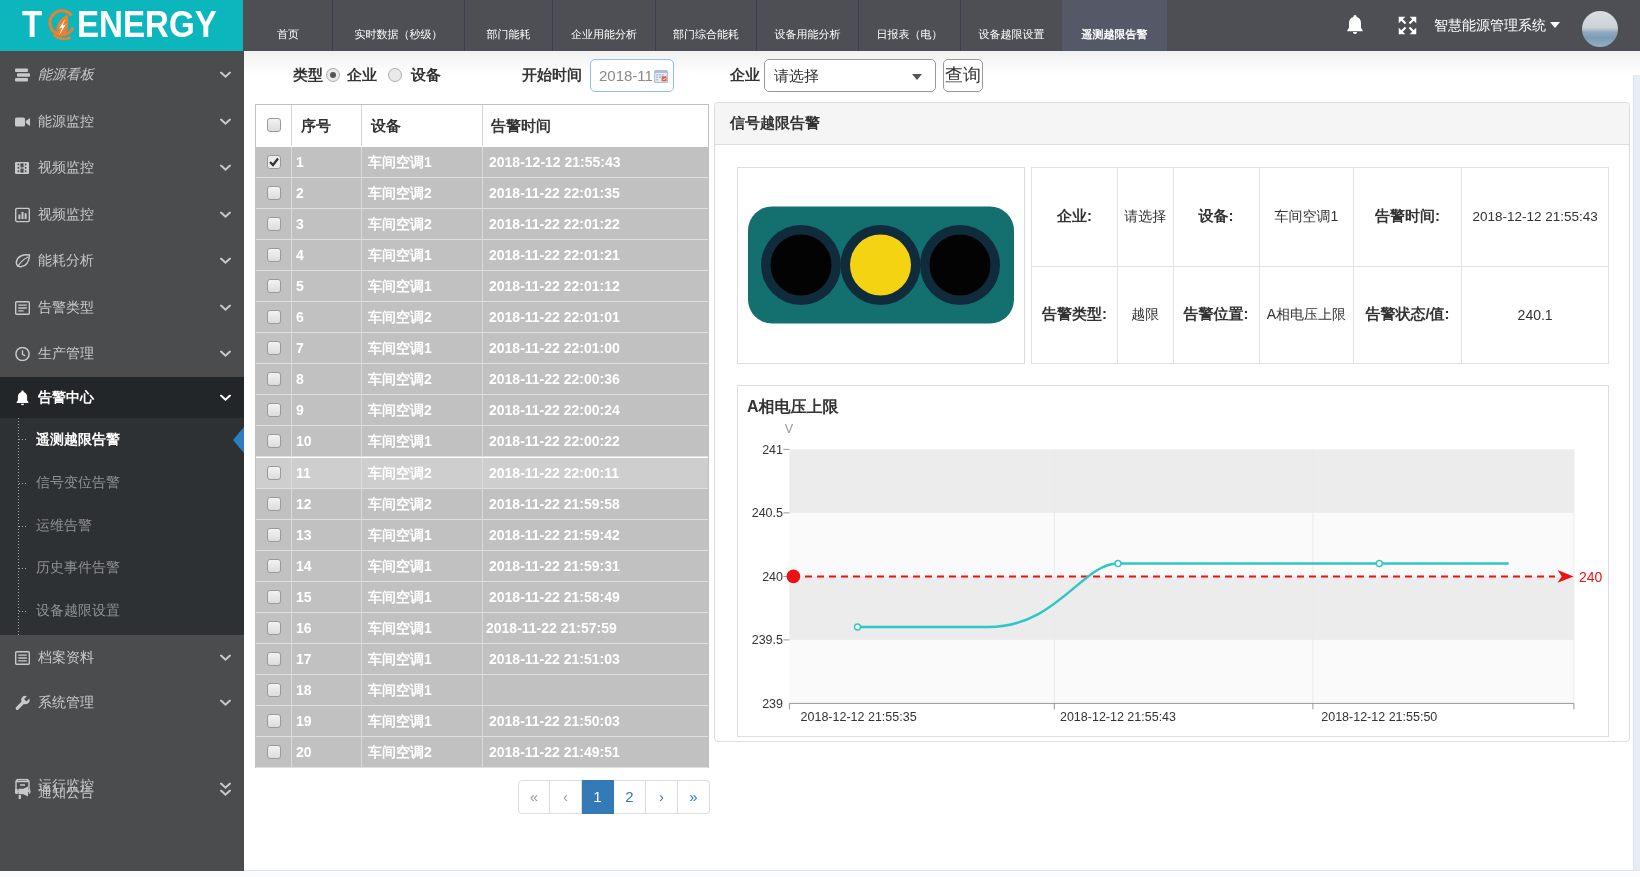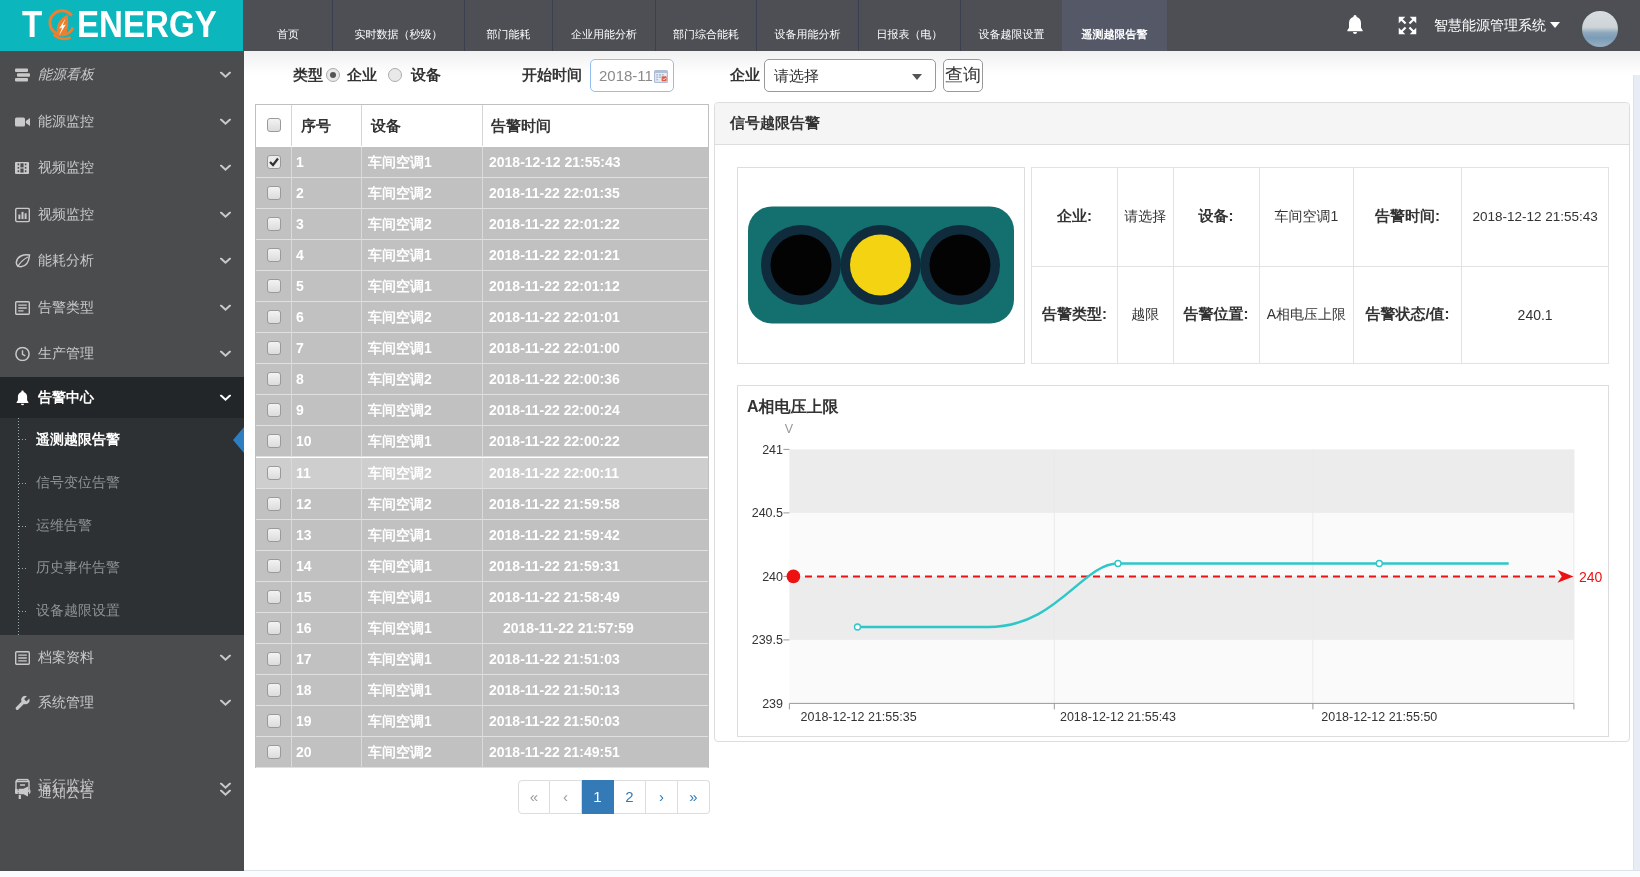--- a/index.html
+++ b/index.html
@@ -430,37 +430,36 @@
       <div class="c" style="left:37px;width:69px;padding-left:3px;">15</div>
       <div class="c" style="left:107px;width:120px;padding-left:5px;">车间空调1</div>
       <div class="c" style="left:228px;width:224px;padding-left:5px;border-right:none;">2018-11-22 21:58:49</div>
     </div>
   <div class="trow" style="top:508.0px;">
       <div class="c" style="left:0;width:36px;">
         <div class="cb" style="left:11px;top:8px;"></div>
       </div>
       <div class="c" style="left:37px;width:69px;padding-left:3px;">16</div>
       <div class="c" style="left:107px;width:120px;padding-left:5px;">车间空调1</div>
-      <div class="c" style="left:228px;width:224px;padding-left:19px;border-right:none;">2018-11-22 21:57:59</div>
+      <div class="c" style="left:228px;width:224px;padding-left:2px;border-right:none;">2018-11-22 21:57:59</div>
     </div>
   <div class="trow" style="top:539.1px;">
       <div class="c" style="left:0;width:36px;">
         <div class="cb" style="left:11px;top:8px;"></div>
       </div>
       <div class="c" style="left:37px;width:69px;padding-left:3px;">17</div>
       <div class="c" style="left:107px;width:120px;padding-left:5px;">车间空调1</div>
       <div class="c" style="left:228px;width:224px;padding-left:5px;border-right:none;">2018-11-22 21:51:03</div>
     </div>
   <div class="trow" style="top:570.2px;">
       <div class="c" style="left:0;width:36px;">
         <div class="cb" style="left:11px;top:8px;"></div>
       </div>
       <div class="c" style="left:37px;width:69px;padding-left:3px;">18</div>
       <div class="c" style="left:107px;width:120px;padding-left:5px;">车间空调1</div>
-      <div class="c" style="left:228px;width:224px;padding-left:5px;border-right:none;">2018-11-22 21:50:13</div>
     </div>
   <div class="trow" style="top:601.3px;">
       <div class="c" style="left:0;width:36px;">
         <div class="cb" style="left:11px;top:8px;"></div>
       </div>
       <div class="c" style="left:37px;width:69px;padding-left:3px;">19</div>
       <div class="c" style="left:107px;width:120px;padding-left:5px;">车间空调1</div>
       <div class="c" style="left:228px;width:224px;padding-left:5px;border-right:none;">2018-11-22 21:50:03</div>
     </div>
   <div class="trow" style="top:632.4px;">

